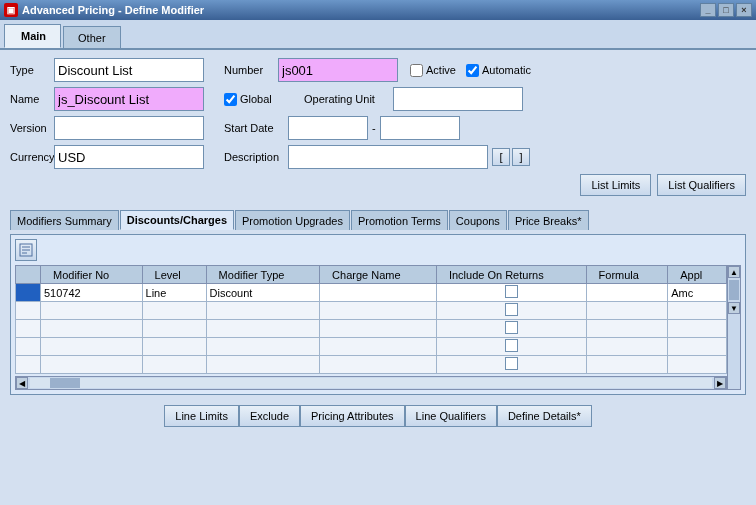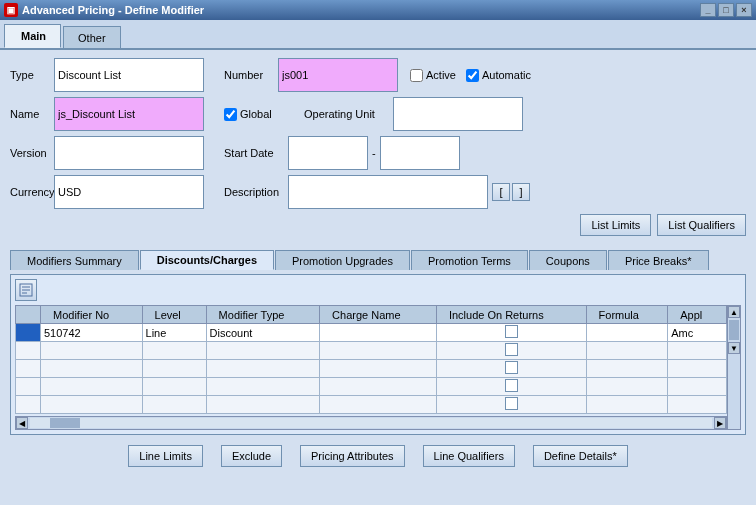--- a/index.html
+++ b/index.html
@@ -88,24 +88,24 @@
       align-items: center;
       margin-bottom: 5px;
     }
     .label {
       color: #000;
       font-size: 11px;
       text-align: left;
       margin-right: 4px;
     }
     .input-field {
-      height: 34px;
+      height: 24px;
       border: 1px solid #7090b0;
       background: white;
-      font-size: 11px;
+      font-size: 13px;
       padding: 10px 3px;
     }
     .input-field.yellow {
       background: #f0abfc;
     }
     .checkbox-label {
       display: flex;
       align-items: center;
       margin-right: 10px;
       font-size: 11px;
@@ -127,21 +127,21 @@
       justify-content: flex-end;
       gap: 6px;
       margin-top: 4px;
       margin-bottom: 6px;
     }
     .inner-tabs {
       display: flex;
       margin-bottom: 0;
     }
     .inner-tab {
-      padding: 2px 16px;
+      padding: 2px 6px;
       background: #b8cce0;
       border: 1px solid #7090b0;
       border-bottom: none;
       cursor: pointer;
       font-size: 11px;
       margin-right: 1px;
       height: 20px;
       display: flex;
       align-items: center;
     }
@@ -255,21 +255,21 @@
     .h-scroll-thumb {
       width: 30px;
       height: 10px;
       background: #9ab0cc;
       position: absolute;
       left: 20px;
     }
     .bottom-btn-row {
       display: flex;
       justify-content: center;
-      gap: 18px;
+      gap: 0;
       padding: 6px 4px;
       background: #d4e0f0;
     }
     .checkbox-inline {
       width: 13px;
       height: 13px;
       border: 1px solid #7090b0;
       background: white;
       display: inline-flex;
       align-items: center;

